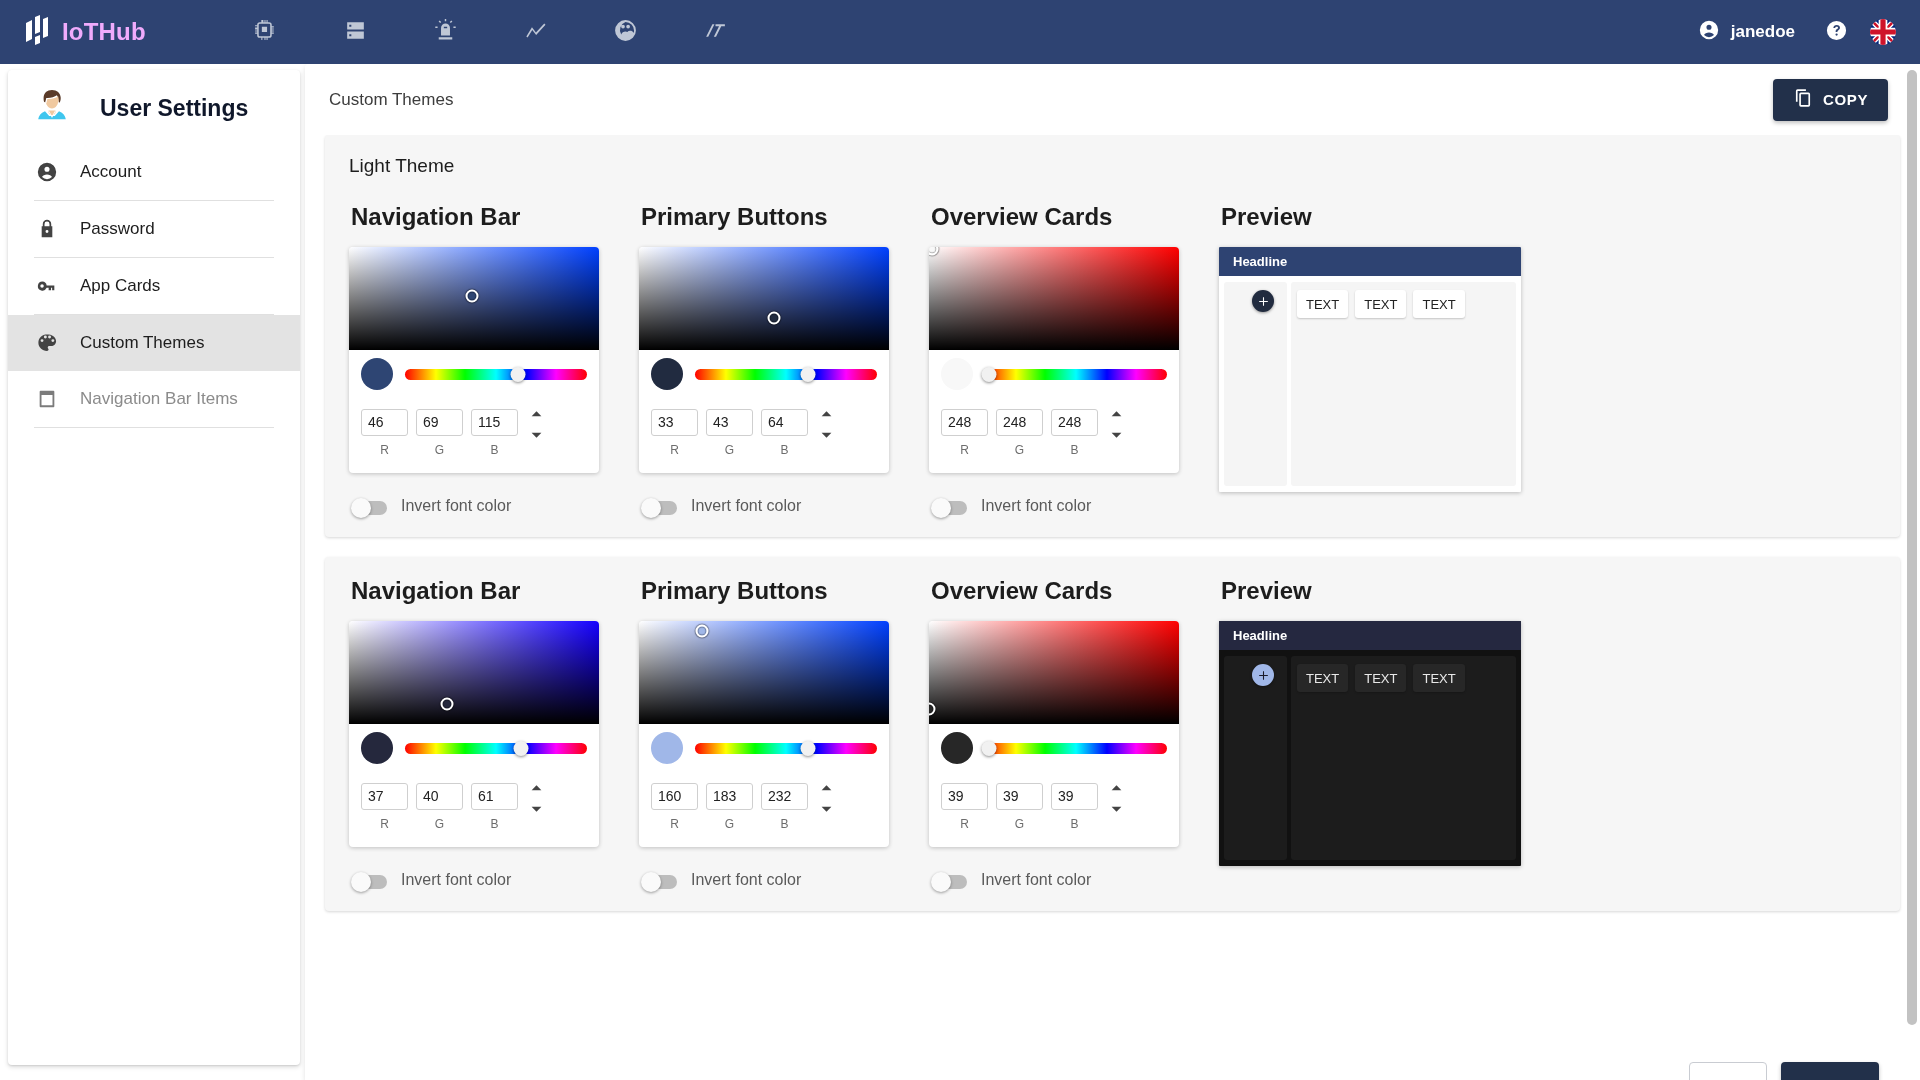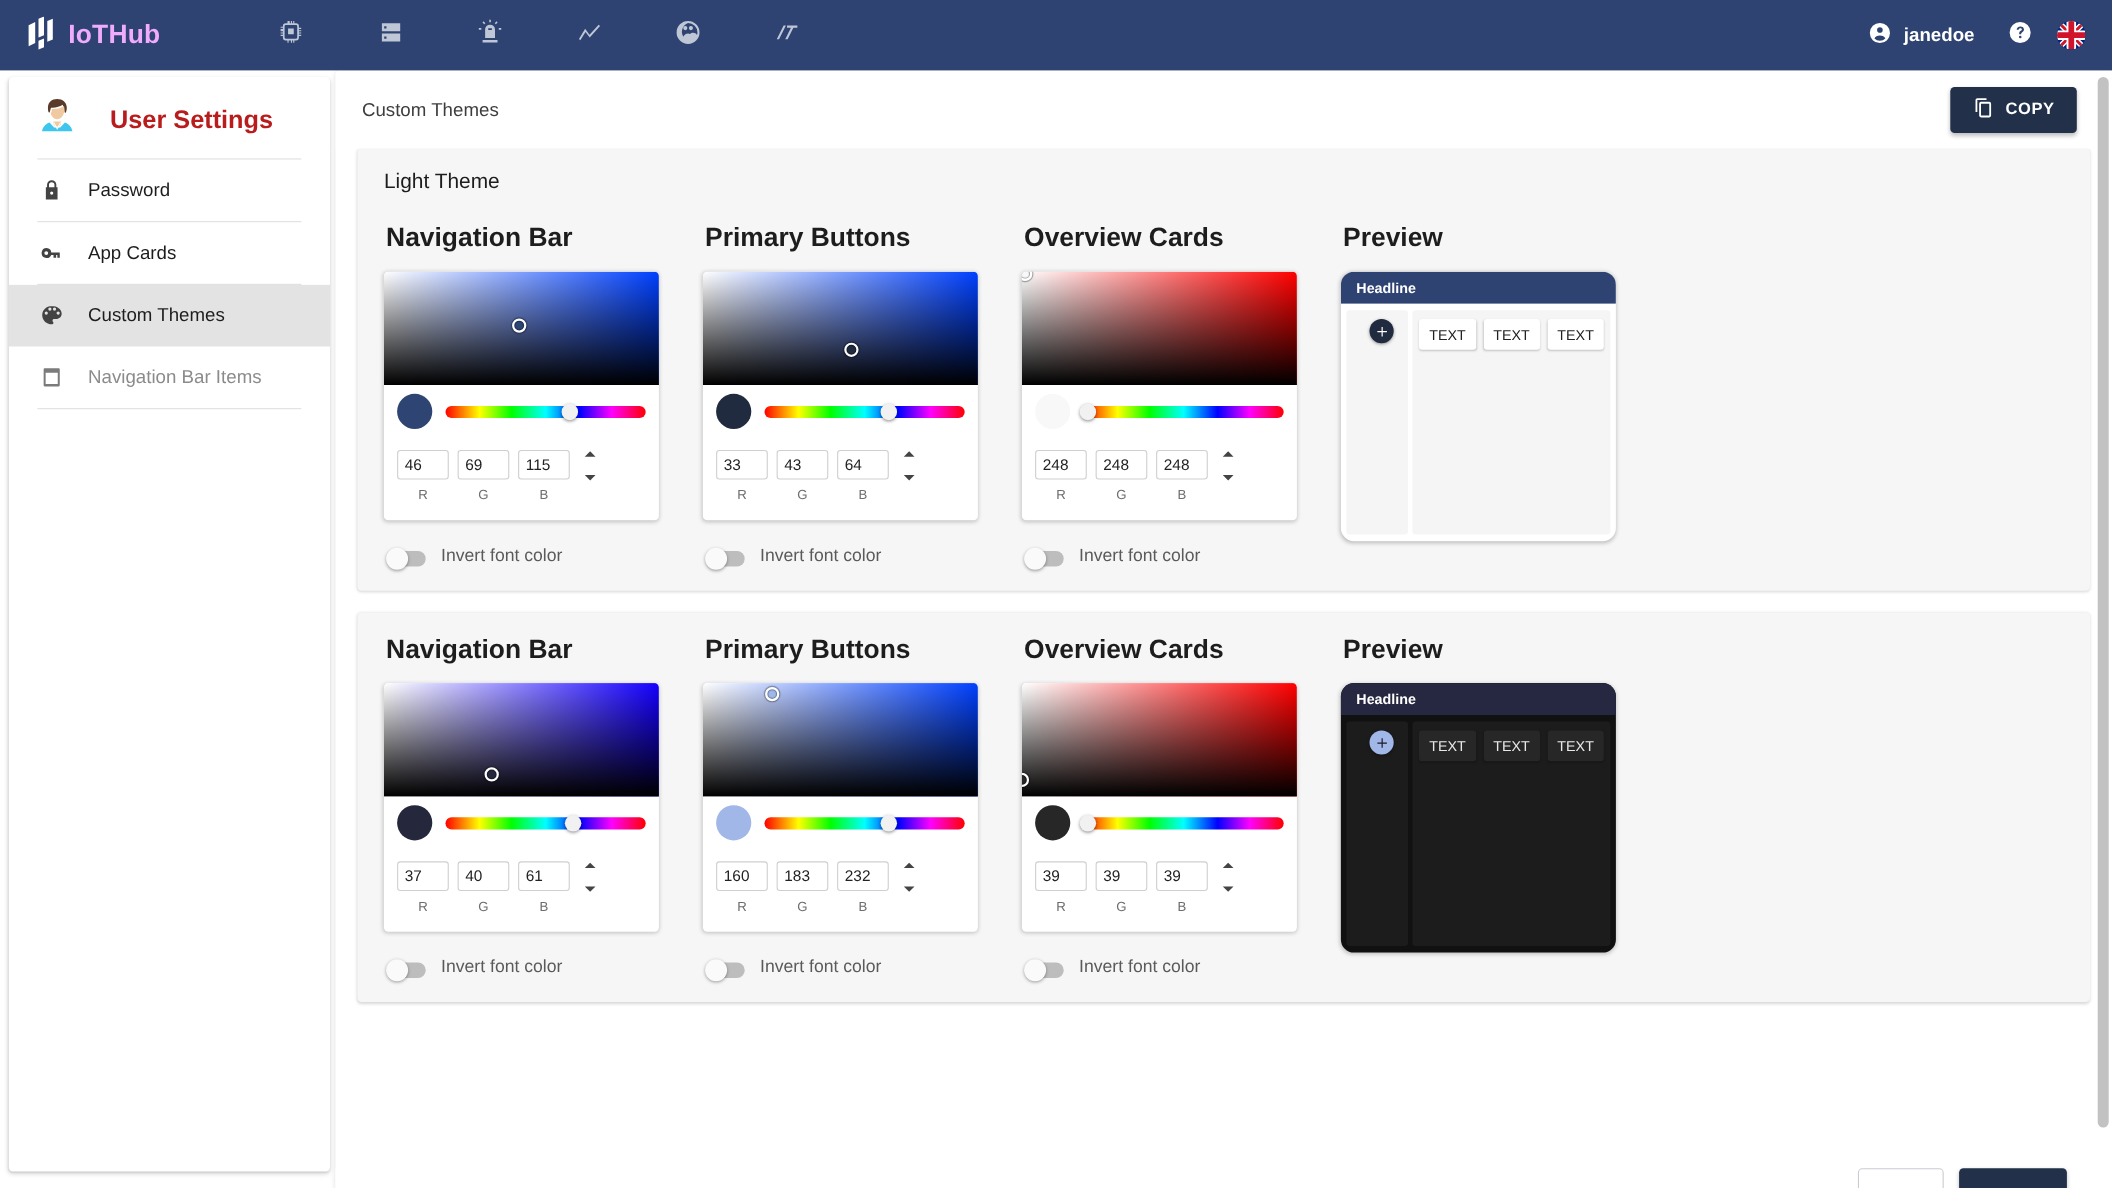--- a/index.html
+++ b/index.html
@@ -56,21 +56,21 @@
     background: #ffffff;
     border-radius: 4px;
     box-shadow: 0 2px 5px rgba(0,0,0,.14), 0 1px 2px rgba(0,0,0,.1);
     overflow: hidden;
   }
   .sb-header {
     display: flex; align-items: center;
     padding: 16px 20px 14px 22px;
   }
   .avatar-pic { width: 44px; height: 44px; }
-  .sb-title { font-size: 23px; font-weight: 700; color: #b91c1c; margin-left: 26px; }
+  .sb-title { font-size: 23px; font-weight: 700; color: #0f172a; margin-left: 26px; }
   .sb-item {
     display: flex; align-items: center;
     height: 56px; padding-left: 26px;
     cursor: pointer; position: relative;
   }
   .sb-item.active { background: #e3e3e3; }
   .sb-item-icon { width: 26px; display: flex; align-items: center; justify-content: center; }
   .sb-item-icon svg { width: 22px; height: 22px; fill: #434343; }
   .sb-item.disabled .sb-item-icon svg { fill: #7b7b7b; }
   .sb-item-label { font-size: 17px; color: #1d1d1d; margin-left: 20px; }
@@ -184,22 +184,22 @@
   }
   .toggle-knob {
     position: absolute; left: -2px; top: -3px;
     width: 20px; height: 20px; border-radius: 50%;
     background: #fafafa; box-shadow: 0 1px 3px rgba(0,0,0,.38);
   }
   .toggle-label { font-size: 16px; color: #5a5a5a; }
 
   
   .preview {
-    width: 250px; height: 245px;
-    border-radius: 12px; overflow: hidden;
+    width: 302px; height: 245px;
+    border-radius: 1px; overflow: hidden;
     box-shadow: 0 1px 4px rgba(0,0,0,.25);
   }
   .pv-head { height: 29px; display: flex; align-items: center; padding-left: 14px; }
   .pv-head span { font-size: 13px; font-weight: 700; color: #fff; }
   .pv-body { display: flex; height: 216px; padding: 6px 5px 6px 5px; gap: 4px; }
   .pv-side { width: 63px; border-radius: 3px; }
   .pv-main { flex: 1; border-radius: 3px; padding: 8px 6px; position: relative; }
   .pv-chips { display: flex; gap: 7px; }
   .pv-chip {
     height: 28px; padding: 0 9px;
@@ -350,20 +350,28 @@
         <path d="M22 4c-5 0-8.2 3-8.4 7.5-.1 2 .2 3.6.6 4.6l1 .2 1.1-4.4c4 .3 8.2-.8 10.6-2.6.9 1.5 1.6 4.4 1.9 7l1 .1c.6-1.3 1-3 .9-4.9C30.4 7 27 4 22 4z" fill="#5a3a28"></path>
         <path d="M15.4 13.2c0 5.1 2.9 9.3 6.6 9.3s6.6-4.2 6.6-9.3c0-1-.2-2-.5-2.9-2.5 1.9-6.7 3-10.7 2.7l-1.1 4.4c-.6-1.2-.9-2.7-.9-4.2z" fill="#f0c9a0"></path>
         <path d="M14.5 25.5c-3.4 1.3-5.8 4.3-6.3 7.8h27.6c-.5-3.5-2.9-6.5-6.3-7.8l-.5-.2-4.2 4.7h-5.6l-4.2-4.7z" fill="#3fc6ee"></path>
         <path d="M18.6 24.4v2.2c0 1.3 1.5 2.6 3.4 2.6s3.4-1.3 3.4-2.6v-2.2z" fill="#f0c9a0"></path>
         <path d="M19.3 25.2 22 30.2l2.7-5 .8.3-3.5 6.6-3.5-6.6z" fill="#ffffff"></path>
       </svg>
     </span>
     <span class="sb-title">User Settings</span>
   </div>
 
+  <div class="sb-item">
+    <span class="sb-item-icon">
+      <svg viewBox="0 0 24 24">
+          <path d="M12 2a10 10 0 1 0 0 20 10 10 0 0 0 0-20zm0 4.2a2.8 2.8 0 1 1 0 5.6 2.8 2.8 0 0 1 0-5.6zm0 13.6a7.4 7.4 0 0 1-5.4-2.3c.5-1.9 3-2.9 5.4-2.9s4.9 1 5.4 2.9a7.4 7.4 0 0 1-5.4 2.3z"></path>
+        </svg>
+    </span>
+    <span class="sb-item-label">Account</span>
+  </div>
   <div class="sb-divider"></div>
 
   <div class="sb-item">
     <span class="sb-item-icon">
       <svg viewBox="0 0 24 24">
           <path d="M12 2a4.6 4.6 0 0 0-4.6 4.6V9H6.2v12h11.6V9h-1.2V6.6A4.6 4.6 0 0 0 12 2zm0 1.9a2.7 2.7 0 0 1 2.7 2.7V9H9.3V6.6A2.7 2.7 0 0 1 12 3.9zm0 9.3a1.6 1.6 0 1 1 0 3.2 1.6 1.6 0 0 1 0-3.2z"></path>
         </svg>
     </span>
     <span class="sb-item-label">Password</span>
   </div>

